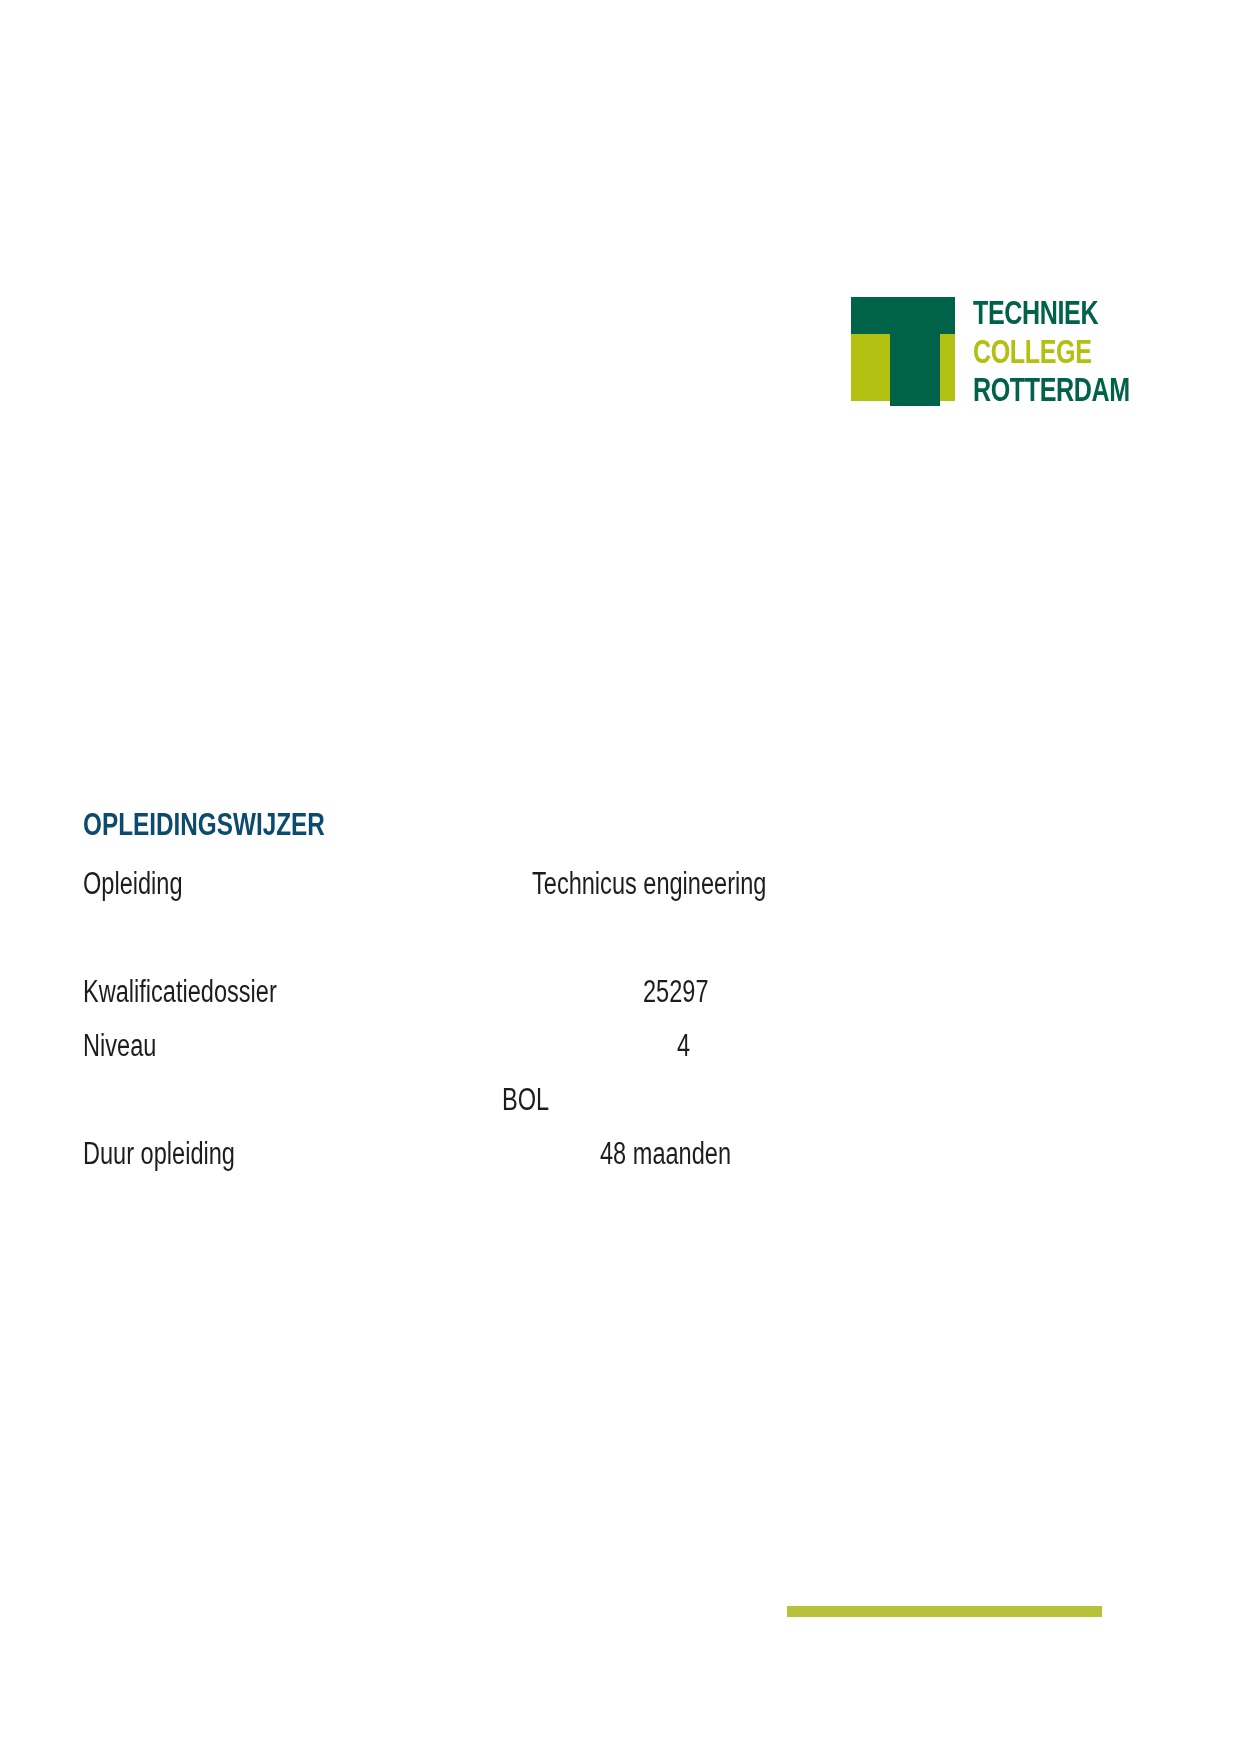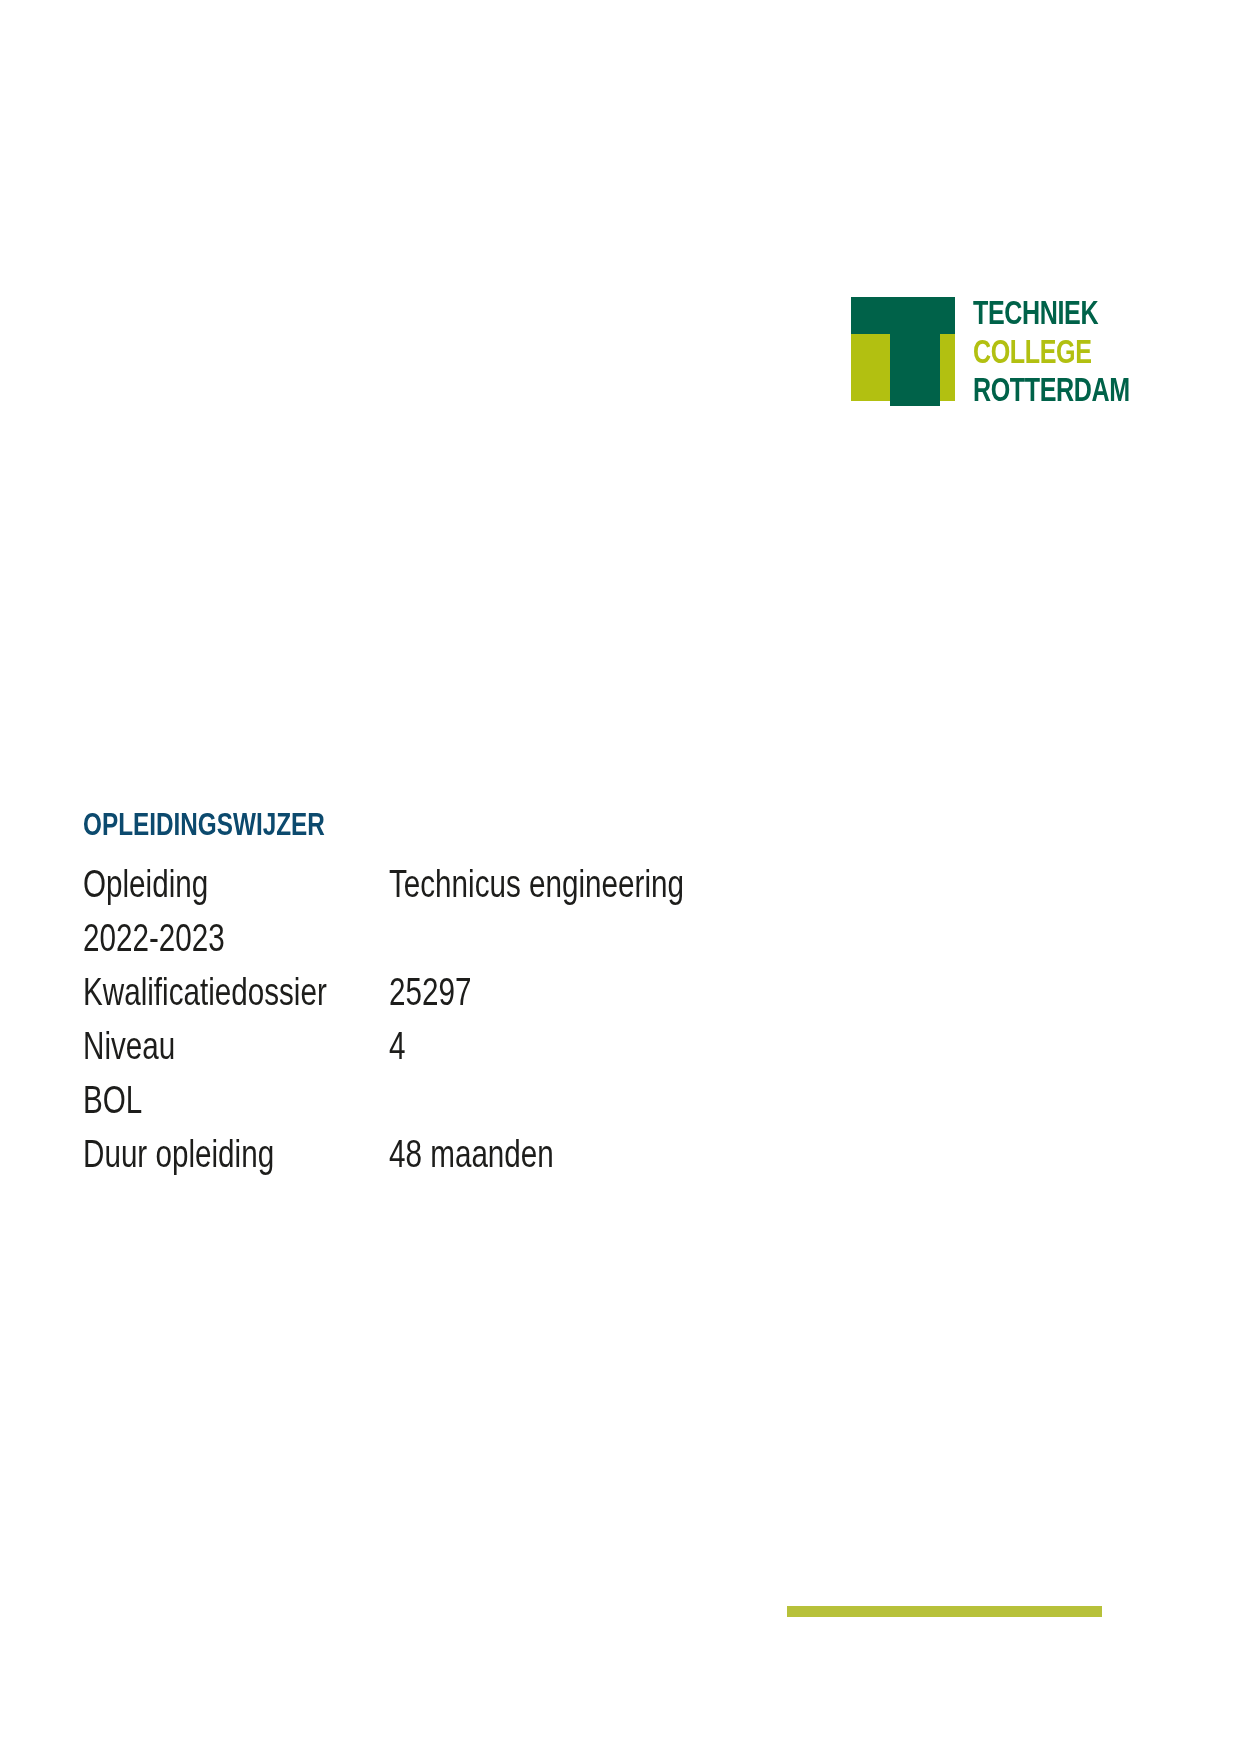--- a/index.html
+++ b/index.html
@@ -73,30 +73,31 @@
   .details {
     position: absolute;
     left: 83px;
     top: 821px;
     width: 900px;
   }
   .detail-row {
     display: flex;
     height: 54px;
     align-items: center;
-    font-size: 39px;
+    font-size: 31px;
     font-weight: 400;
     color: #1d1d1b;
   }
   .detail-label {
     width: 306px;
     flex: 0 0 306px;
   }
   .detail-value {
     flex: 1 1 auto;
+    text-align: center;
   }
 
   
   .accent-bar {
     position: absolute;
     left: 787px;
     top: 1570px;
     width: 315px;
     height: 11px;
     background: #B7C13A;
@@ -125,21 +126,20 @@
   </div>
 
   <div class="details">
 
     <div class="detail-row">
       <div class="detail-label"><span class="cond">Opleiding</span></div>
       <div class="detail-value"><span class="cond">Technicus engineering</span></div>
     </div>
 
     <div class="detail-row">
-      <div class="detail-value"><span class="cond">2022-2023</span></div>
     </div>
 
     <div class="detail-row">
       <div class="detail-label"><span class="cond">Kwalificatiedossier</span></div>
       <div class="detail-value"><span class="cond">25297</span></div>
     </div>
 
     <div class="detail-row">
       <div class="detail-label"><span class="cond">Niveau</span></div>
       <div class="detail-value"><span class="cond">4</span></div>

